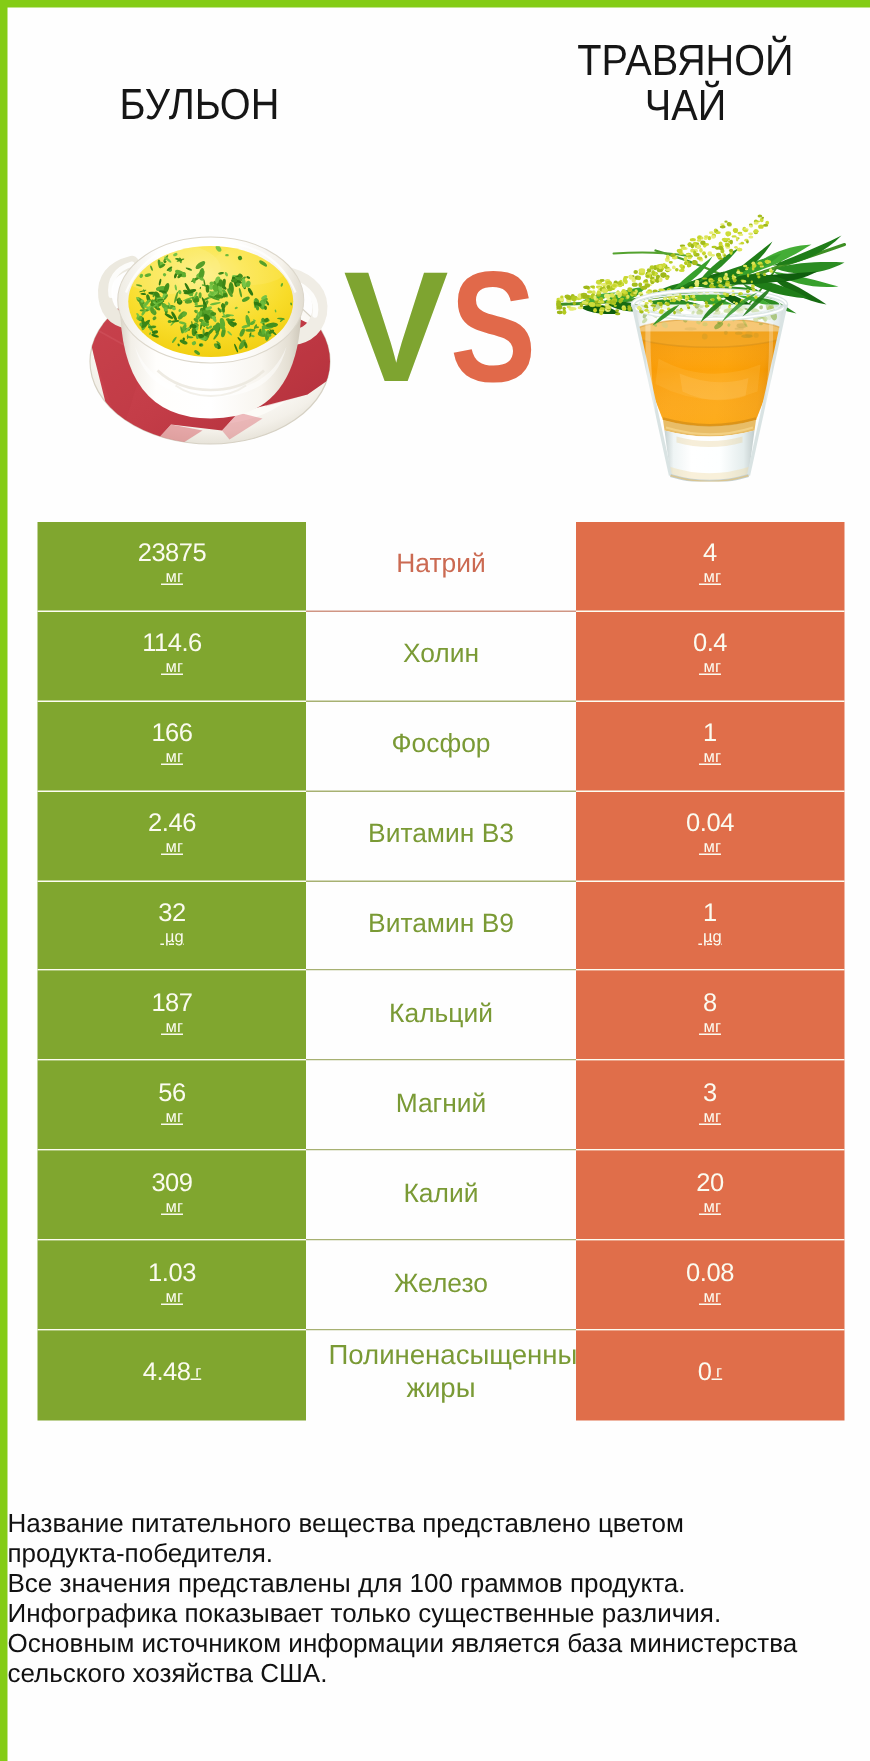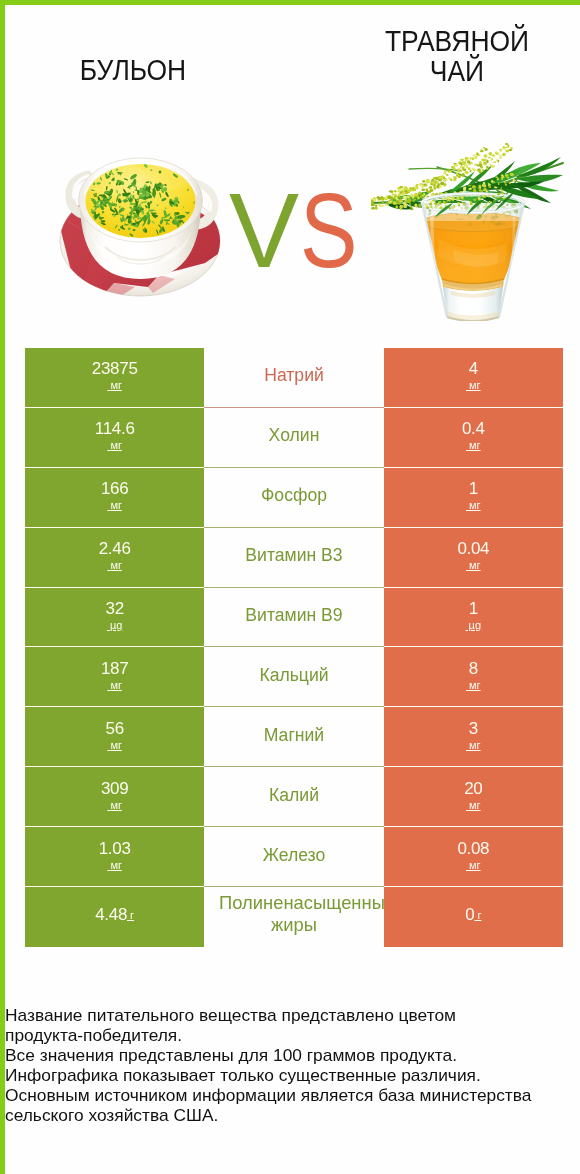--- a/index.html
+++ b/index.html
@@ -9,22 +9,22 @@
   .page{position:relative;width:578px;height:1172px;border:5px solid #84cc16;
         background:#fefefe;}
 
   
   .hero{position:absolute;left:0;top:0;width:578px;height:332px;}
   .title{position:absolute;text-align:center;color:#161616;
          font-size:29px;font-weight:400;line-height:30px;
          transform:scaleX(0.912);}
   .t-left{left:28px;top:50px;width:200px;}
   .t-right{left:352px;top:21px;width:200px;}
-  .vs{position:absolute;left:224px;top:176px;width:160px;height:100px;
-      font-size:105px;line-height:100px;font-weight:400;letter-spacing:0px;
+  .vs{position:absolute;left:224px;top:164px;width:160px;height:100px;
+      font-size:105px;line-height:100px;font-weight:700;letter-spacing:0px;
       white-space:nowrap;}
   .vs .v{color:#7ea430;display:inline-block;}
   .vs .s{color:#e1694a;display:inline-block;transform:scaleX(0.82);
          transform-origin:left center;margin-left:1px;}
   .img-left{position:absolute;left:50px;top:138px;width:172px;height:156px;}
   .img-right{position:absolute;left:366px;top:136px;width:194px;height:180px;}
 
   
   .table{position:absolute;left:20px;top:343px;width:538px;}
   .row{display:flex;height:59.9px;box-sizing:border-box;}

